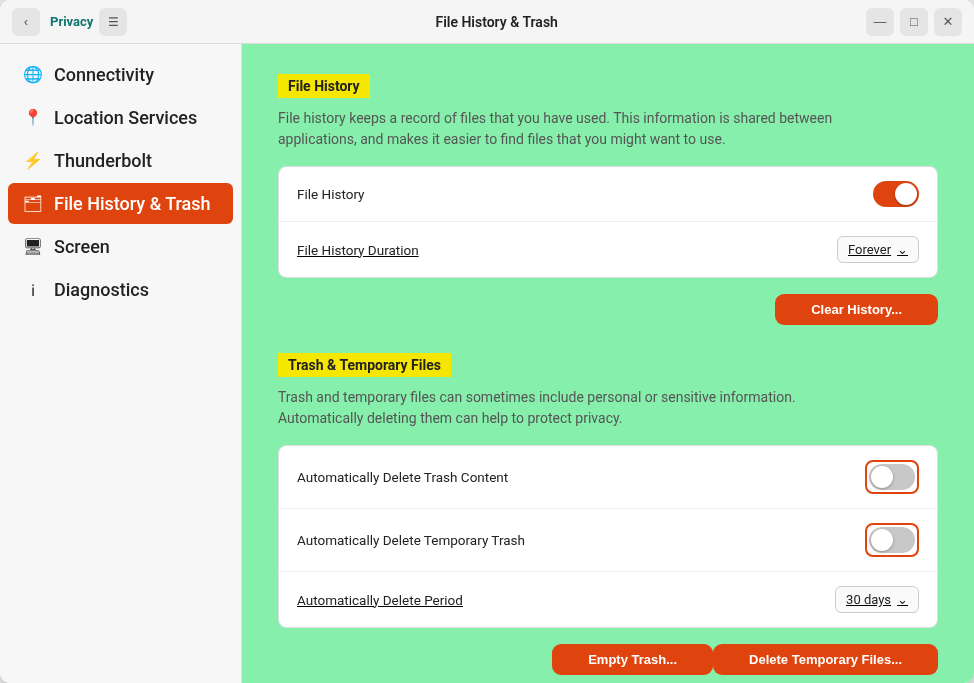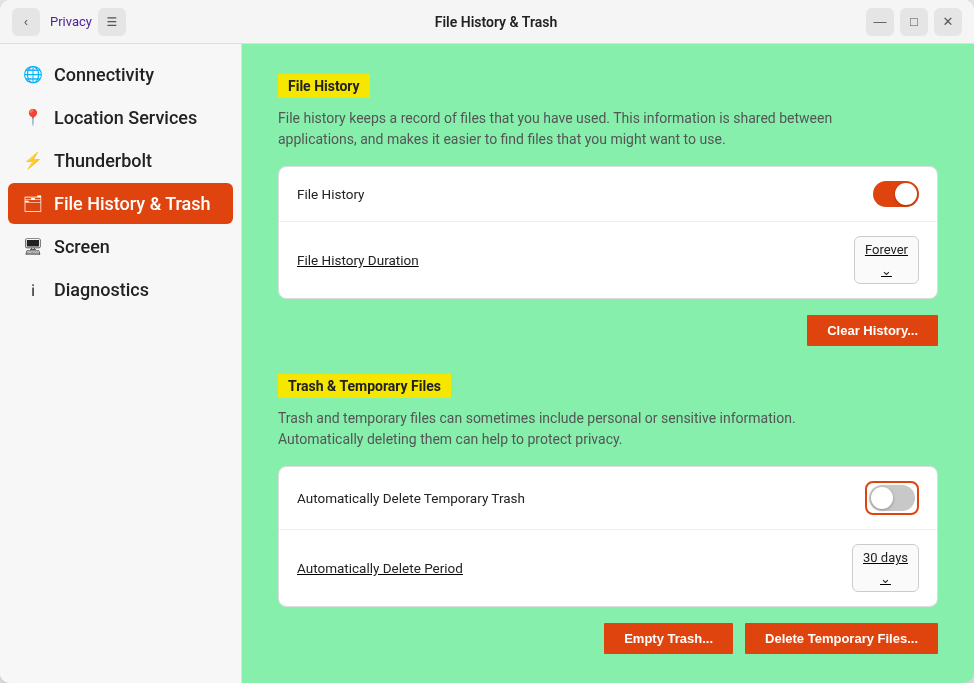--- a/index.html
+++ b/index.html
@@ -239,64 +239,62 @@
       display: flex;
       align-items: center;
       gap: 6px;
       border: 1px solid #ccc;
       border-radius: 6px;
       padding: 5px 10px;
       font-size: 13px;
       color: #222;
       cursor: pointer;
       background: #fafafa;
-      flex-direction: column;
     }
 
     
     .btn-primary {
       background: #e0440e;
       color: #fff;
       border: none;
-      border-radius: 1px;
-      padding: 8px 20px;
+      border-radius: 9px;
+      padding: 8px 36px;
       font-size: 13px;
       font-weight: 600;
       cursor: pointer;
     }
 
     .clear-history-row {
       display: flex;
       justify-content: flex-end;
       margin-bottom: 28px;
     }
 
     .bottom-buttons {
       display: flex;
-      gap: 12px;
       justify-content: flex-end;
       margin-top: 16px;
     }
 
     
     .toggle-highlighted {
       border: 2px solid #e0440e;
       border-radius: 8px;
       padding: 2px;
     }
   </style>
 </head>
 <body>
 
 <div class="window">
 
   <div class="titlebar">
     <div class="window-controls">
       <button class="wc-btn wc-back">‹</button>
-      <span style="font-size:13px; font-weight:400; color:#4c1d95; margin-left:4px;">Privacy</span>
+      <span style="font-size:13px; font-weight:700; color:#0f766e; margin-left:4px;">Privacy</span>
       <button class="wc-btn wc-menu">☰</button>
     </div>
     <div class="titlebar-title">File History &amp; Trash</div>
     <div class="window-actions">
       <button class="wa-btn">—</button>
       <button class="wa-btn">□</button>
       <button class="wa-btn">✕</button>
     </div>
   </div>
 
@@ -357,20 +355,28 @@
           <button class="btn-primary">Clear History...</button>
         </div>
       </div>
 
       <div>
         <div class="section-header">Trash &amp; Temporary Files</div>
         <p class="section-description">Trash and temporary files can sometimes include personal or sensitive information. Automatically deleting them can help to protect privacy.</p>
 
         <div class="settings-card">
 
+          <div class="settings-row">
+            <span class="settings-row-label">Automatically Delete Trash Content</span>
+            <div class="toggle-highlighted">
+              <div class="toggle off">
+                <div class="toggle-thumb"></div>
+              </div>
+            </div>
+          </div>
 
           <div class="settings-row">
             <span class="settings-row-label">Automatically Delete Temporary Trash</span>
             <div class="toggle-highlighted">
               <div class="toggle off">
                 <div class="toggle-thumb"></div>
               </div>
             </div>
           </div>
 

